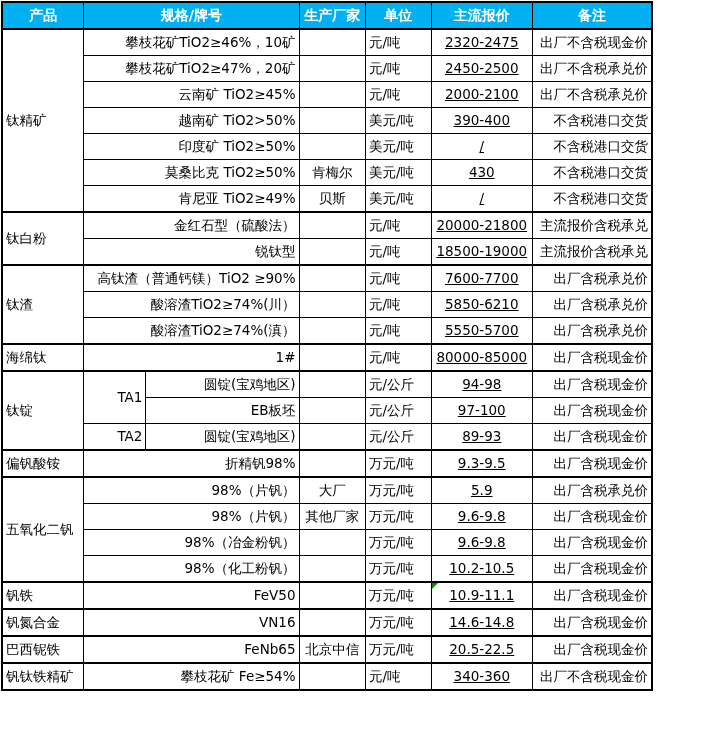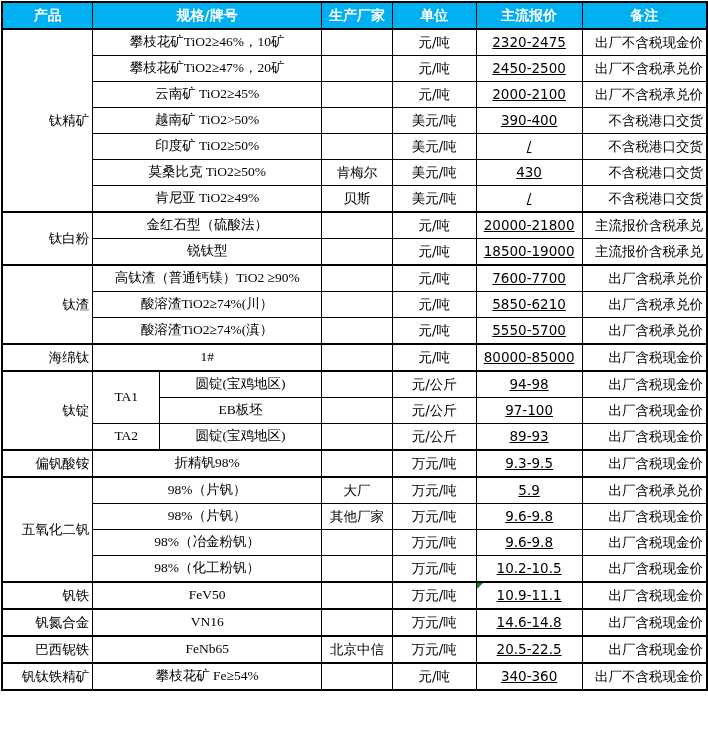--- a/index.html
+++ b/index.html
@@ -3,21 +3,21 @@
 <meta charset="utf-8">
 <style>
   :root{
     --header-bg:#00B0F0;
     --header-fg:#FFFFFF;
     --grid:#000000;
     --marker:#0B8A0B;
   }
   html,body{margin:0;padding:0;background:#FFFFFF;}
   .page{
-    width:708px;height:731px;background:#FFFFFF;position:relative;overflow:hidden;
+    width:653px;height:731px;background:#FFFFFF;position:relative;overflow:hidden;
     font-family:"DejaVu Sans","Liberation Sans",sans-serif;
   }
   table.price-table{
     border-collapse:collapse;table-layout:fixed;
     margin:1px 0 0 1px;
     border:2px solid var(--grid);
   }
   .price-table th,.price-table td{
     border:1px solid var(--grid);
     height:25px;
@@ -31,24 +31,24 @@
   }
   .price-table th{
     background:var(--header-bg);
     color:var(--header-fg);
     font-weight:bold;
     text-align:center;
     border-bottom:2px solid var(--grid);
     font-size:14px;
   }
   .price-table td.gs{border-top:2px solid var(--grid);}
-  .c-product{text-align:right;}
-  .c-spec{text-align:center;font-family:Liberation Serif, serif;}
+  .c-product{text-align:left;}
+  .c-spec{text-align:right;}
   .c-maker{text-align:center;}
-  .c-unit{text-align:center;}
+  .c-unit{text-align:left;}
   .c-price{text-align:center;position:relative;text-decoration:underline;}
   .c-note{text-align:right;}
   .marker{
     position:absolute;left:0;top:0;width:0;height:0;
     border-top:6px solid var(--marker);
     border-right:6px solid transparent;
   }
 </style>
 </head>
 <body>

